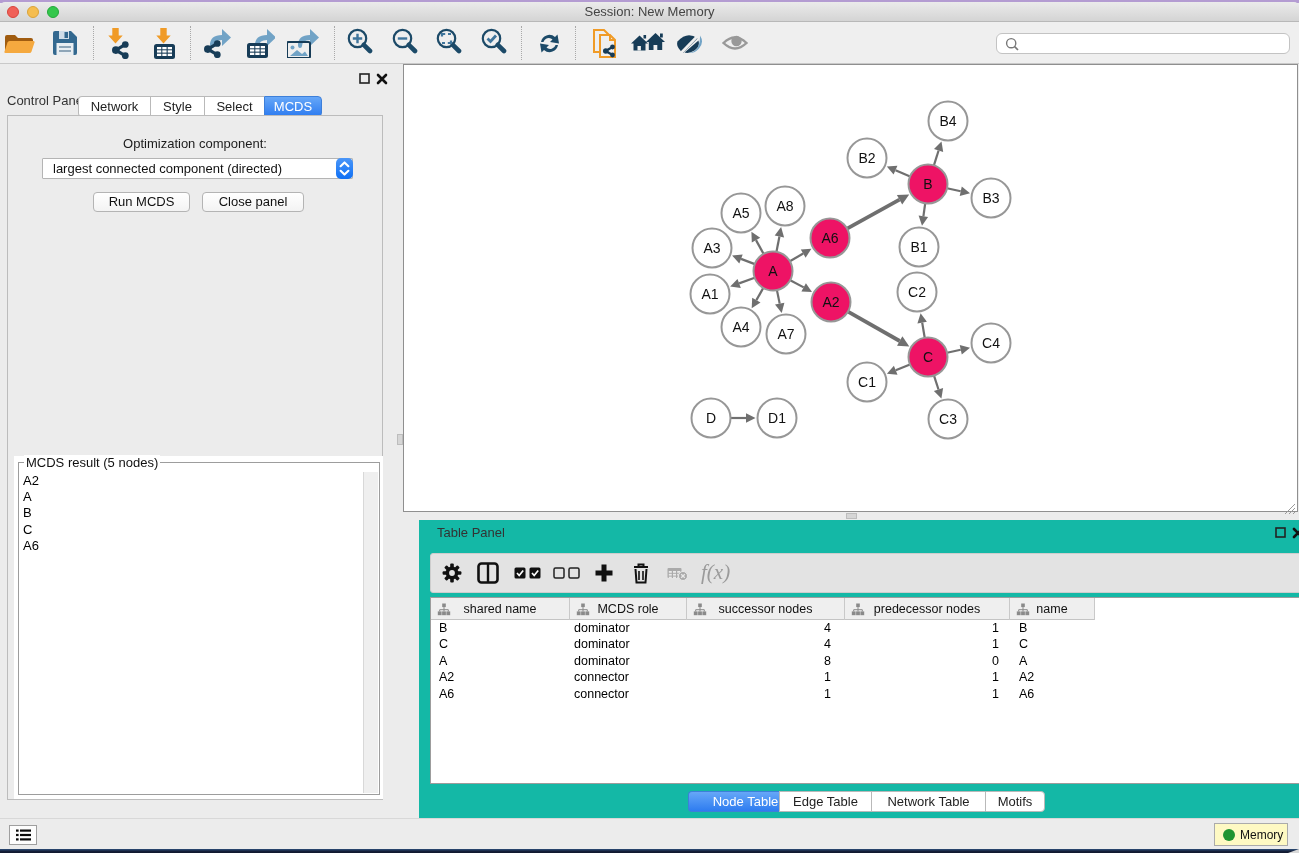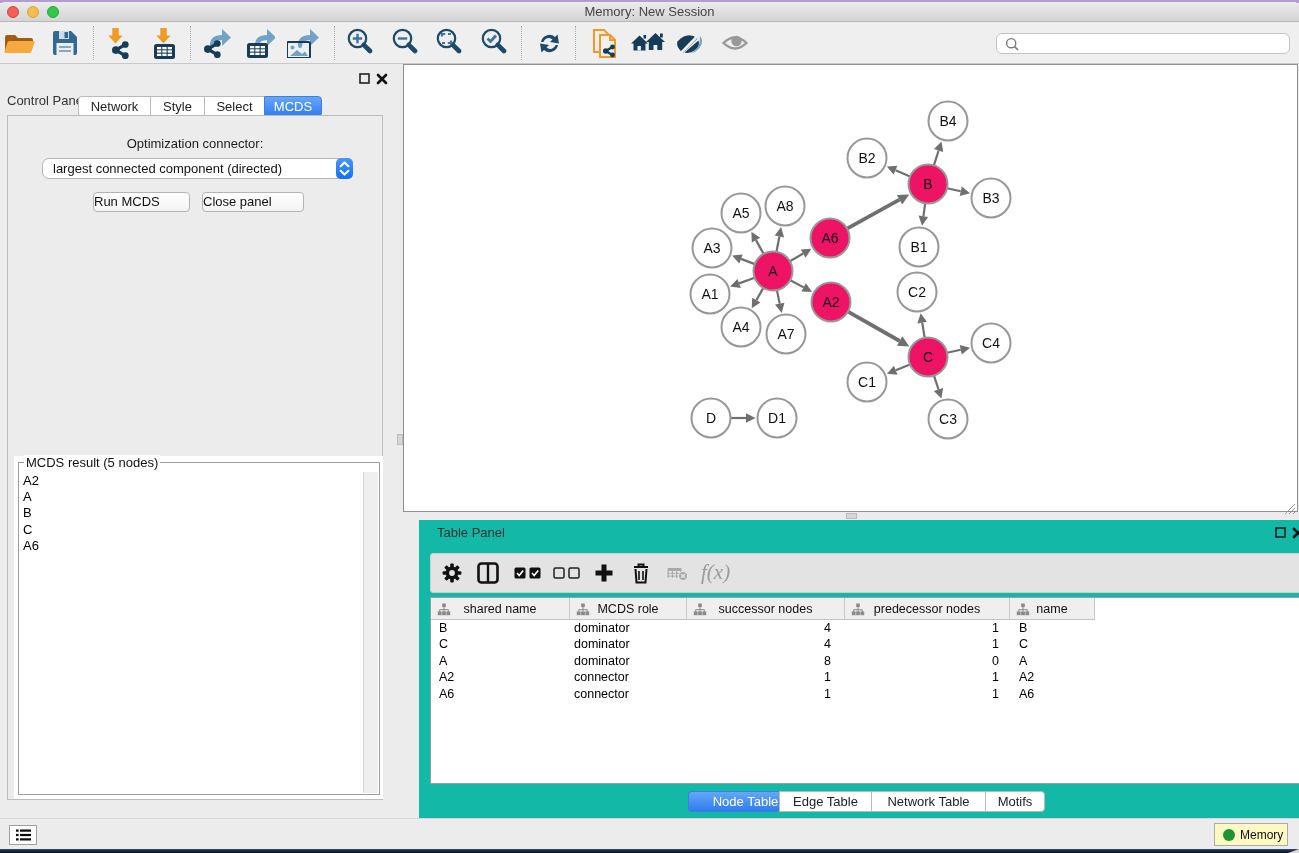--- a/index.html
+++ b/index.html
@@ -32,25 +32,25 @@
 .tab { height:21px; line-height:20px; font-size:13px; color:#222; background:#fff;
   border:1px solid #b9b9b9; border-right:none; text-align:center; }
 .tab:first-child { border-radius:4px 0 0 4px; }
 .tab:last-child { border-right:1px solid #b9b9b9; border-radius:0 4px 4px 0; }
 .tab.sel { background:linear-gradient(#66a7f8,#2e7cf0); color:#fff; border-color:#3d7fd9; }
 
 #tabpanel { position:absolute; left:7px; top:51px; width:376px; height:685px;
   border:1px solid #bcbcbc; background:#ececec; }
 #optlabel { position:absolute; left:0; top:20px; width:100%; text-align:center; font-size:13px; color:#1c1c1c; }
 #dropdown { position:absolute; left:34px; top:42px; width:311px; height:21px; background:#fff;
-  border:1px solid #b4b4b4; border-radius:7px; font-size:13px; color:#111; line-height:19px; padding-left:10px; }
+  border:1px solid #b4b4b4; border-radius:1px; font-size:13px; color:#111; line-height:19px; padding-left:10px; }
 #dropdown .stepper { position:absolute; right:-1px; top:-1px; width:17px; height:21px;
   background:linear-gradient(#4a96f8,#0f70f5); border-radius:5px; }
 .btn { position:absolute; height:20px; background:linear-gradient(#ffffff,#f3f3f3); border:1px solid #b4b4b4;
-  border-radius:4px; font-size:13px; color:#111; text-align:left; line-height:18px; }
+  border-radius:4px; font-size:13px; color:#111; text-align:center; line-height:18px; }
 
 #resultwrap { position:absolute; left:6px; top:340px; width:369px; height:343px; background:#fff; }
 #fieldset { position:absolute; left:4px; top:6px; right:3px; bottom:4px; border:1px solid #9d9d9d; }
 .fslabel { position:absolute; left:5px; top:-8px; background:#fff; padding:0 2px; font-size:13px; color:#111; }
 #mcdslist { position:absolute; left:1px; top:9px; right:16px; bottom:1px; background:#fff;
   font-size:13px; color:#000; padding:1px 0 0 3px; line-height:16.2px; }
 #mcdsscroll { position:absolute; right:1px; top:9px; width:15px; bottom:1px; background:#efefef; border-left:1px solid #d8d8d8; }
 
 
 #netwin { left:403px; top:64px; width:895px; height:448px; background:#fff; border:1px solid #8f8f8f; }
@@ -76,21 +76,21 @@
 #statusbar { left:0; top:818px; width:1299px; height:31px; background:#ececec; border-top:1px solid #d8d8d8; }
 #bottomstrip { left:0; top:849px; width:1299px; height:4px; background:linear-gradient(#2e4e78,#141e38 60%,#10182c); }
 </style>
 </head>
 <body>
 <div class="abs" id="wallstrip"></div>
 <div class="abs" id="titlebar">
   <div class="tl" style="left:7px; background:#f06058; border:0.5px solid #d8443c;"></div>
   <div class="tl" style="left:27px; background:#f5bd4f; border:0.5px solid #dba338;"></div>
   <div class="tl" style="left:47px; background:#34c74c; border:0.5px solid #24a83a;"></div>
-  <div class="title">Memory: New Session</div>
+  <div class="title">Session: New Memory</div>
 </div>
 <div class="abs" id="toolbar">
   <div class="sep" style="left:93px"></div>
   <div class="sep" style="left:190px"></div>
   <div class="sep" style="left:334px"></div>
   <div class="sep" style="left:521px"></div>
   <div class="sep" style="left:575px"></div>
   <svg class="ticon" style="left:4px; top:9px;" width="32" height="24" viewBox="0 0 32 24">
       <path d="M1 6 q0-2 2-2 h8 l3 3 h13 q2 0 2 2 v3 h-28 z" fill="#a05c10"></path>
       <path d="M1 21 v-11 h28 v2 z" fill="#a05c10"></path>
@@ -234,21 +234,21 @@
     <svg style="position:absolute;left:376px;top:9px" width="12" height="12" viewBox="0 0 12 12">
       <path d="M2 2 L10 10 M10 2 L2 10" stroke="#111" stroke-width="2.6" stroke-linecap="round"></path>
     </svg>
   <div class="tabrow" style="left:78px; top:32px;align-items:flex-end;">
     <div class="tab" style="width:72px;">Network</div>
       <div class="tab" style="width:54px;">Style</div>
       <div class="tab" style="width:60px;">Select</div>
       <div class="tab sel" style="width:58px;">MCDS</div>
   </div>
   <div id="tabpanel">
-    <div id="optlabel">Optimization connector:</div>
+    <div id="optlabel">Optimization component:</div>
     <div id="dropdown">largest connected component (directed)<div class="stepper"><svg width="17" height="21" viewBox="0 0 17 21">
             <path d="M4.6 8.2 L8.5 4.4 L12.4 8.2 M4.6 12.8 L8.5 16.6 L12.4 12.8" fill="none" stroke="#fff" stroke-width="2.1" stroke-linecap="round" stroke-linejoin="round"></path>
           </svg></div></div>
     <div class="btn" style="left:85px; top:76px; width:97px;">Run MCDS</div>
     <div class="btn" style="left:194px; top:76px; width:102px;">Close panel</div>
     <div id="resultwrap">
       <div id="fieldset">
         <span class="fslabel">MCDS result (5 nodes)</span>
         <div id="mcdslist">A2<br>A<br>B<br>C<br>A6</div>
         <div id="mcdsscroll"></div>

